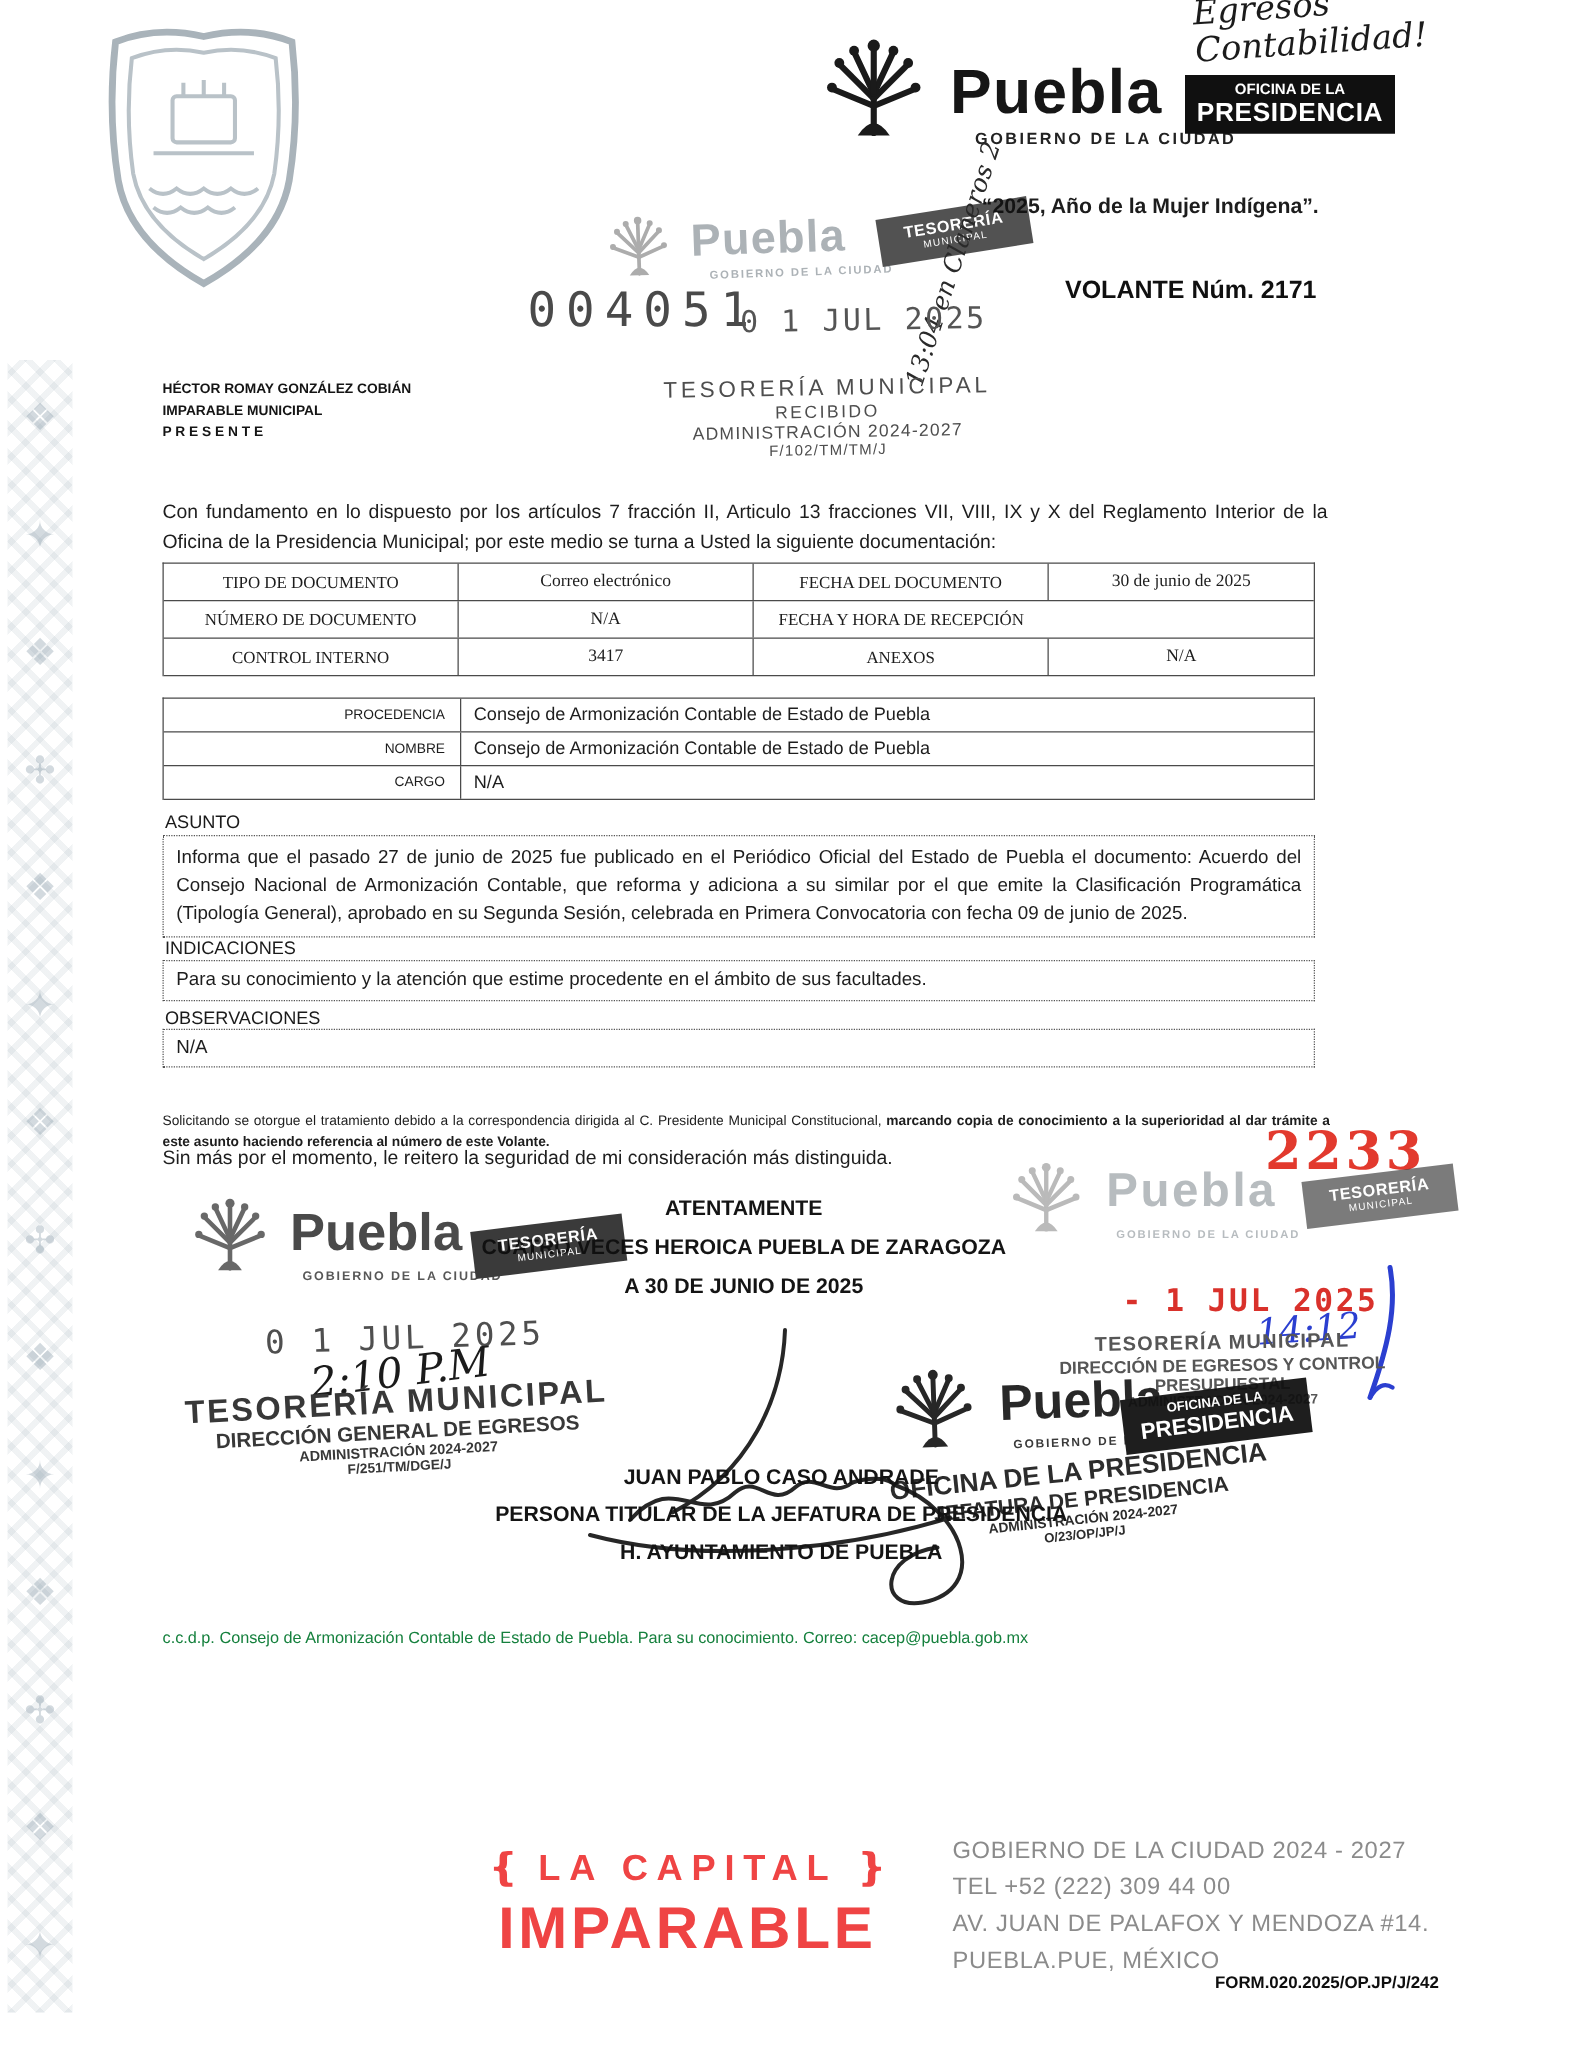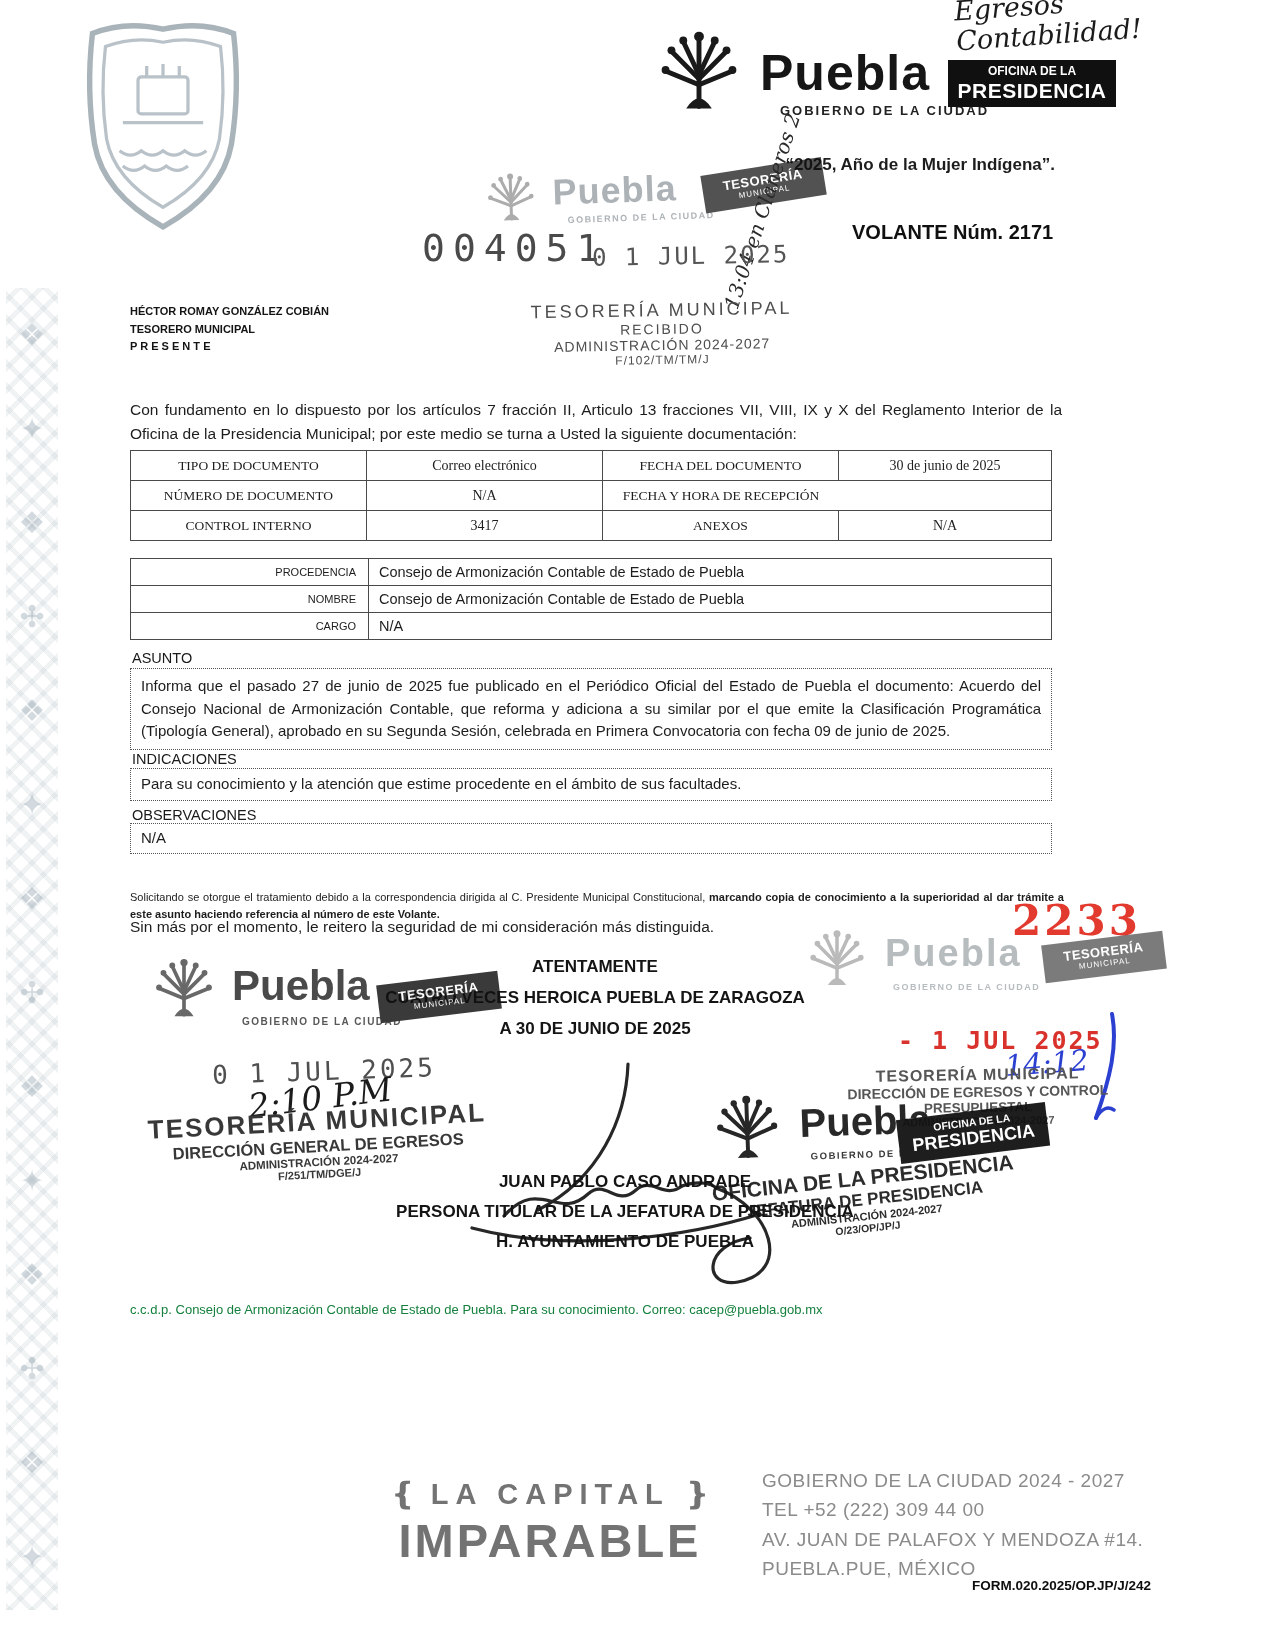--- a/index.html
+++ b/index.html
@@ -139,21 +139,21 @@
   .presidencia-stamp .p4 { font-size:10.5px; }
 
   .signature { left:420px; top:1058px; width:420px; height:235px; }
 
   .signer { left:330px; top:1172px; width:590px; text-align:center; font-weight:bold; font-size:17px; color:#141414; }
   .signer div { margin-bottom:10px; }
 
   .ccdp { left:130px; top:1302px; font-size:13px; color:#15803d; }
 
   
-  .footer-logo { left:385px; top:1476px; width:330px; text-align:center; color:#737373; }
+  .footer-logo { left:385px; top:1476px; width:330px; text-align:center; color:#ef4444; }
   .footer-logo .f1 { font-size:29px; font-weight:800; letter-spacing:7px; }
   .footer-logo .f1 .orn { font-weight:bold; letter-spacing:0; font-size:30px; }
   .footer-logo .f2 { font-size:47px; font-weight:800; letter-spacing:3px; margin-top:2px; }
   .footer-address { left:762px; top:1466px; font-size:19px; line-height:1.55; color:#8b8b8b; letter-spacing:.5px; }
   .form-number { left:972px; top:1578px; font-size:13.5px; font-weight:bold; color:#0e0e0e; }
 </style>
 </head>
 <body>
 
 <svg width="0" height="0" style="position:absolute">
@@ -229,21 +229,21 @@
     </div>
   </div>
 
   <div class="abs hw hw-diag">13:04 en Claneros 2</div>
   <div class="abs folio">004051</div>
   <div class="abs date-top">0 1  JUL  2025</div>
   <div class="abs volante">VOLANTE Núm. 2171</div>
 
   <div class="abs addressee">
     <div>HÉCTOR ROMAY GONZÁLEZ COBIÁN</div>
-    <div>TESORERO MUNICIPAL</div>
+    <div>IMPARABLE MUNICIPAL</div>
     <div>P R E S E N T E</div>
   </div>
 
   <div class="abs received">
     <div class="r1">TESORERÍA MUNICIPAL</div>
     <div class="r2">RECIBIDO</div>
     <div class="r3">ADMINISTRACIÓN 2024-2027</div>
     <div class="r4">F/102/TM/TM/J</div>
   </div>
 

